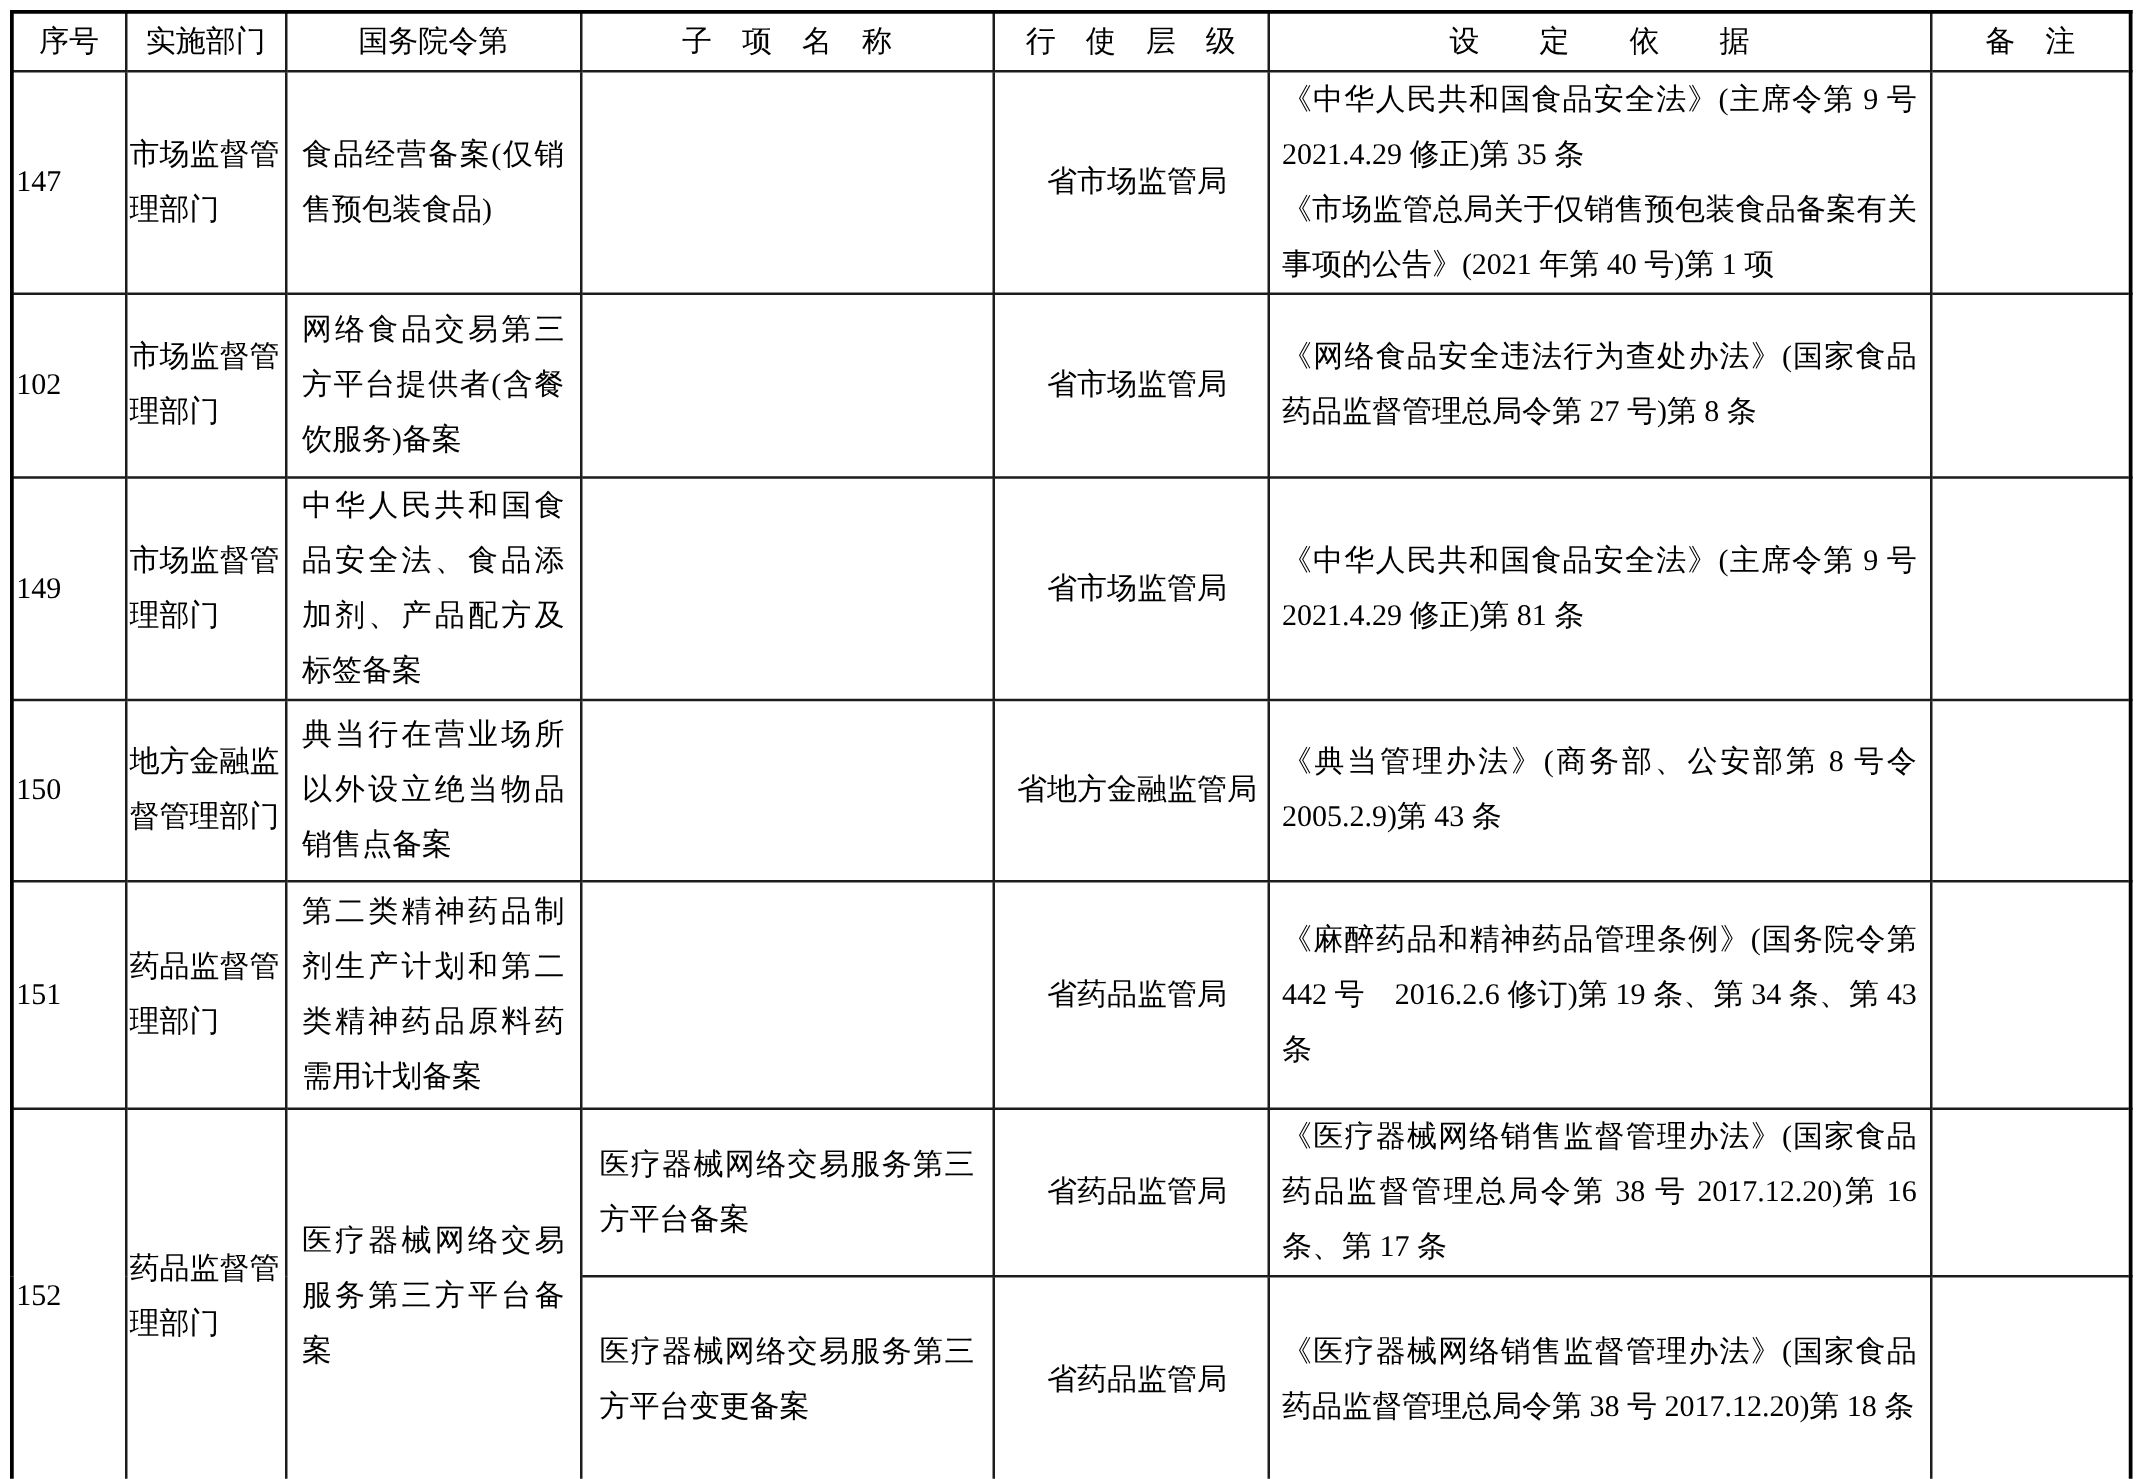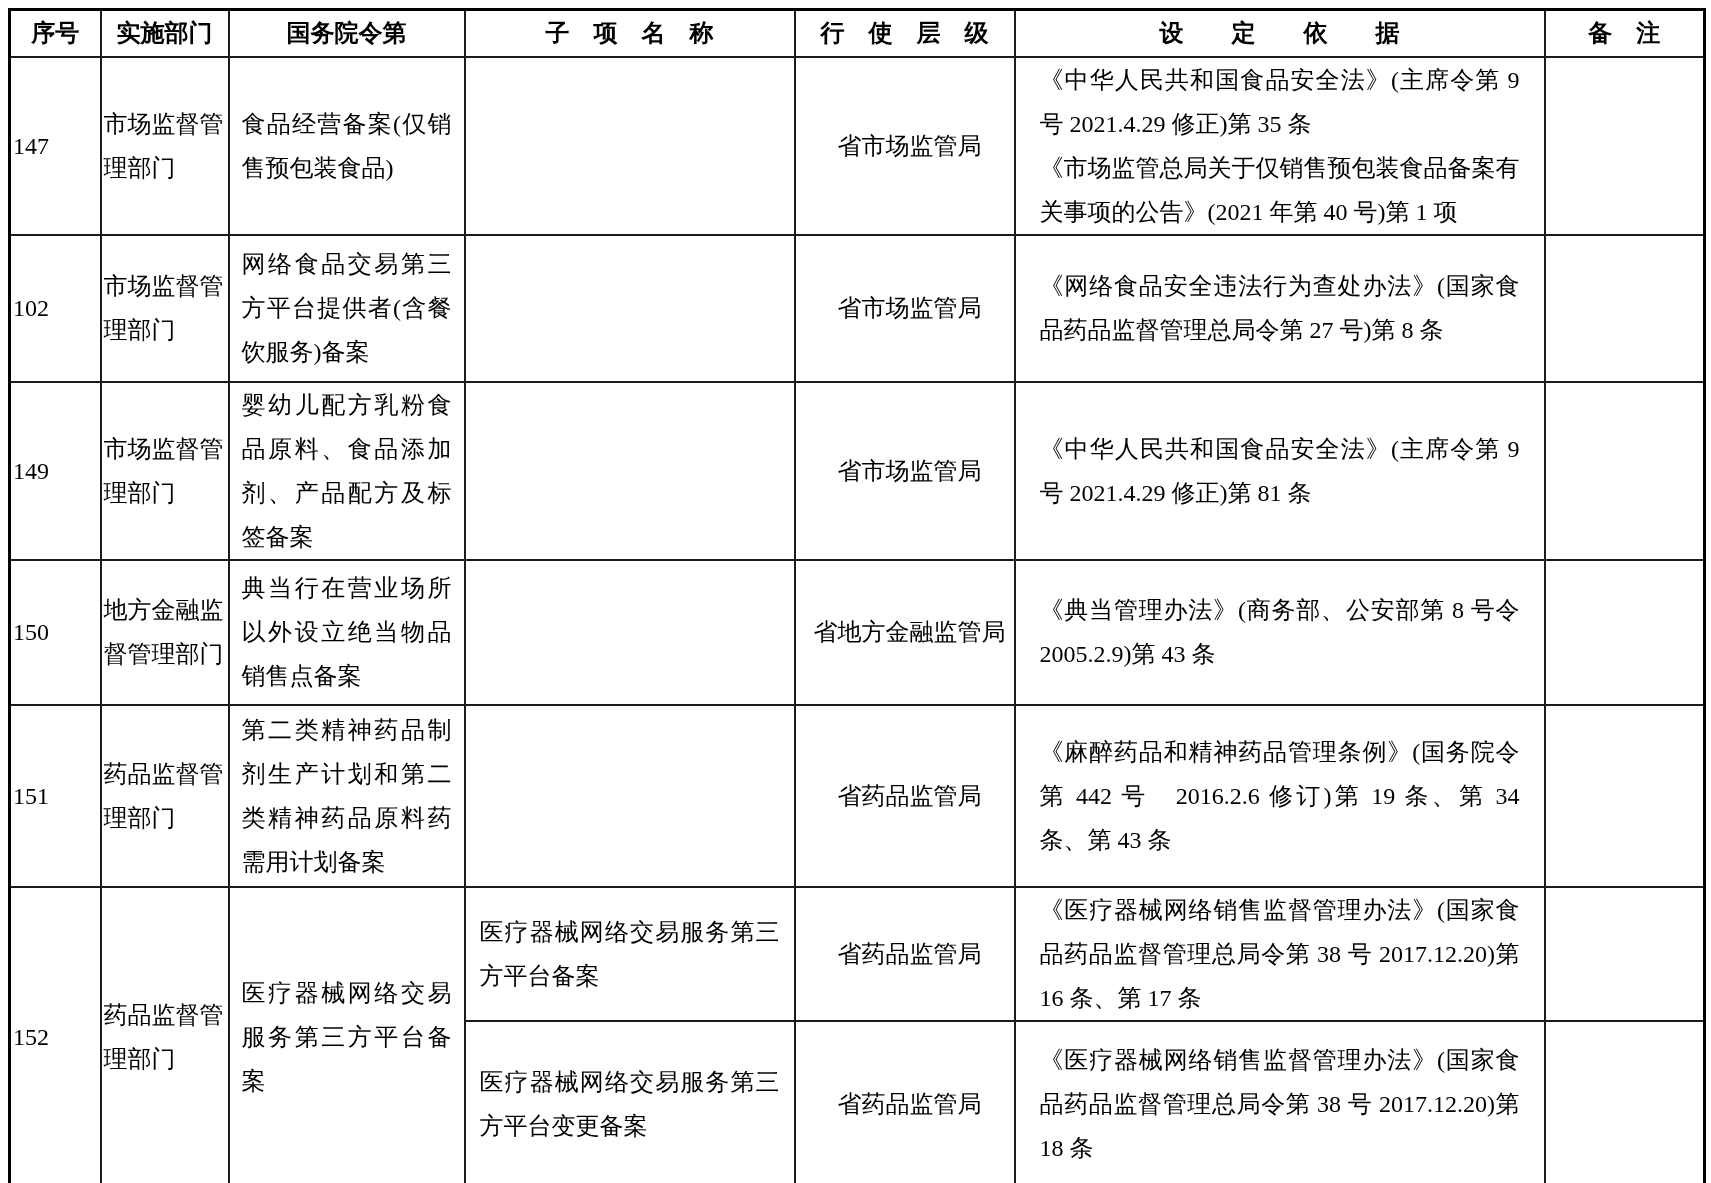--- a/index.html
+++ b/index.html
@@ -25,36 +25,36 @@
     width: 1695px;
     border: 3px solid #000000;
   }
   th, td {
     border: 2px solid #1c1c1c;
     vertical-align: middle;
     overflow: hidden;
   }
   th {
     font-family: "Liberation Sans", "DejaVu Sans", sans-serif;
-    font-weight: 700;
+    font-weight: 400;
     font-size: 24px;
     text-align: center;
     white-space: nowrap;
     padding: 0;
   }
   td {
     font-size: 24px;
     line-height: 44px;
   }
   .c-no   { text-align: left; padding: 0 2px; }
   .c-dept { padding: 0 2px; }
   .c-main { text-align: justify; padding: 0 12px; }
   .c-sub  { text-align: justify; padding: 0 14px; }
   .c-level{ text-align: center; padding: 0 6px 0 16px; }
-  .c-basis{ text-align: justify; white-space: pre-line; padding: 0 24px; }
+  .c-basis{ text-align: justify; white-space: pre-line; padding: 0 10px; }
   .c-note { padding: 0 4px; }
   tr.h-hdr  { height: 47px;  }
   tr.h-147  { height: 175px; }
   tr.h-148  { height: 147px; }
   tr.h-149  { height: 176px; }
   tr.h-150  { height: 145px; }
   tr.h-151  { height: 182px; }
   tr.h-152a { height: 132px; }
   tr.h-152b { height: 168px; }
 </style>
@@ -99,21 +99,21 @@
         <td class="c-dept">市场监督管理部门</td>
         <td class="c-main">网络食品交易第三方平台提供者(含餐饮服务)备案</td>
         <td class="c-sub"></td>
         <td class="c-level">省市场监管局</td>
         <td class="c-basis">《网络食品安全违法行为查处办法》(国家食品药品监督管理总局令第 27 号)第 8 条</td>
         <td class="c-note"></td>
       </tr>
       <tr class="h-149">
         <td class="c-no">149</td>
         <td class="c-dept">市场监督管理部门</td>
-        <td class="c-main">婴幼儿配方乳粉食品原料、食品添加剂、产品配方及标签备案</td>
+        <td class="c-main">中华人民共和国食品安全法、食品添加剂、产品配方及标签备案</td>
         <td class="c-sub"></td>
         <td class="c-level">省市场监管局</td>
         <td class="c-basis">《中华人民共和国食品安全法》(主席令第 9 号 2021.4.29 修正)第 81 条</td>
         <td class="c-note"></td>
       </tr>
       <tr class="h-150">
         <td class="c-no">150</td>
         <td class="c-dept">地方金融监督管理部门</td>
         <td class="c-main">典当行在营业场所以外设立绝当物品销售点备案</td>
         <td class="c-sub"></td>

